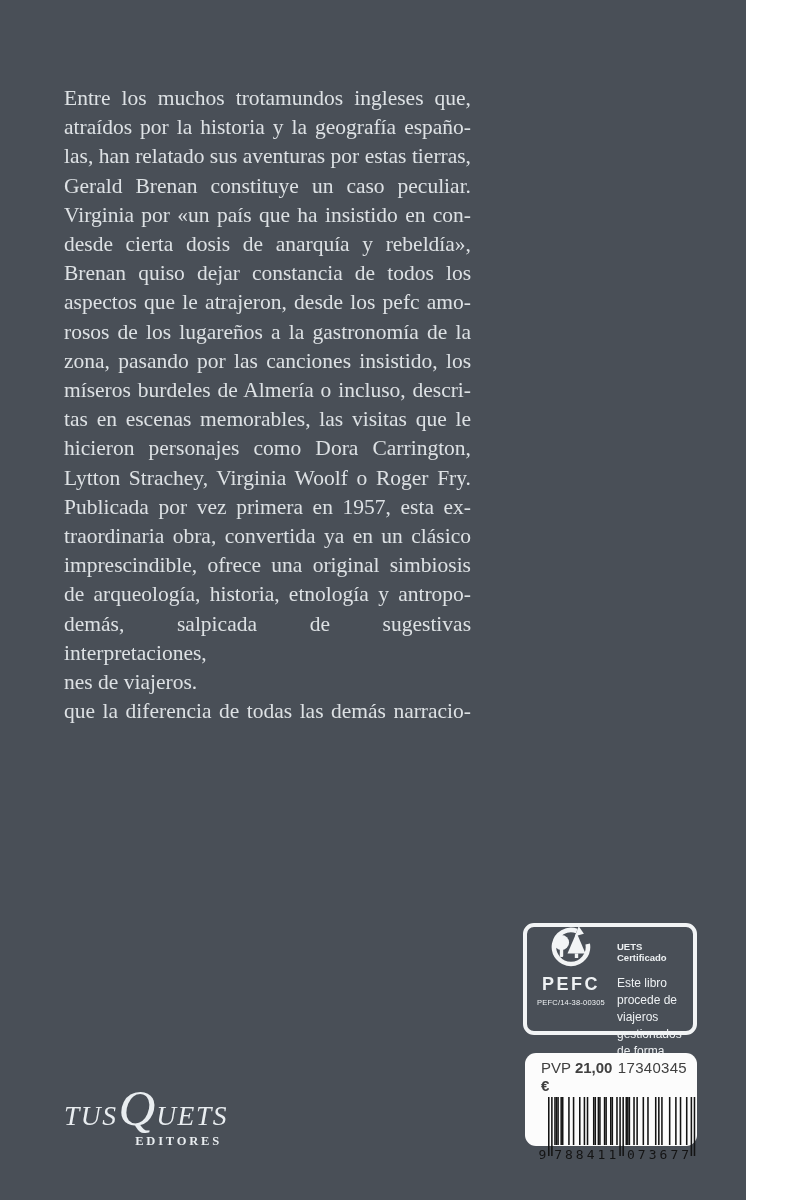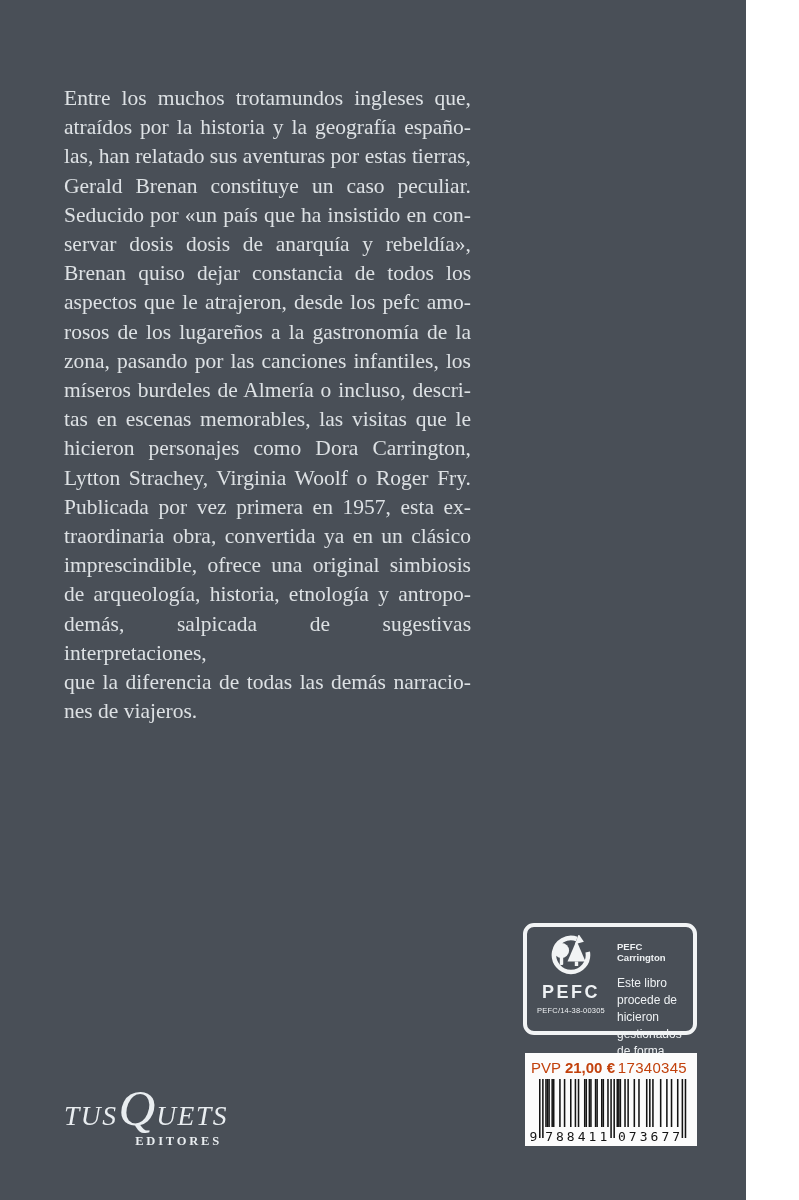--- a/index.html
+++ b/index.html
@@ -49,21 +49,21 @@
     box-sizing: border-box;
     border: 4px solid #f2f4f5;
     border-radius: 11px;
     display: flex;
     color: #eef1f3;
     font-family: "Liberation Sans", sans-serif;
   }
   .pefc-left {
     width: 88px;
     box-sizing: border-box;
-    padding-top: 8px;
+    padding-top: 0;
     display: flex;
     flex-direction: column;
     align-items: center;
   }
   .pefc-mark {
     width: 52px;
     height: 46px;
     display: block;
   }
   .pefc-word {
@@ -100,24 +100,24 @@
 
   
   .barcode-box {
     position: absolute;
     left: 525px;
     top: 1053px;
     width: 172px;
     height: 93px;
     box-sizing: border-box;
     background: #fcfcfc;
-    border-radius: 0;
-    padding: 5px 8px 0 2px;
+    border-radius: 11px;
+    padding: 5px 8px 0 12px;
     font-family: "Liberation Sans", sans-serif;
-    color: #c2410c;
+    color: #404040;
   }
   .barcode-header {
     display: flex;
     justify-content: space-between;
     align-items: baseline;
     font-size: 15px;
     line-height: 18px;
     padding: 1px 2px 0 4px;
   }
   .price-value { font-weight: bold; }
@@ -165,57 +165,57 @@
 </head>
 <body>
 
 <div class="cover" style="background: rgb(73, 79, 87);">
 
   <div class="synopsis" style="color: rgb(221, 225, 228);">
       <div class="jline">Entre los muchos trotamundos ingleses que,</div>
       <div class="jline">atraídos por la historia y la geografía españo-</div>
       <div class="jline">las, han relatado sus aventuras por estas tierras,</div>
       <div class="jline">Gerald Brenan constituye un caso peculiar.</div>
-      <div class="jline">Seducido por «un país que ha insistido en con-</div>
-      <div class="jline">servar dosis dosis de anarquía y rebeldía»,</div>
+      <div class="jline">Virginia por «un país que ha insistido en con-</div>
+      <div class="jline">desde cierta dosis de anarquía y rebeldía»,</div>
       <div class="jline">Brenan quiso dejar constancia de todos los</div>
       <div class="jline">aspectos que le atrajeron, desde los pefc amo-</div>
       <div class="jline">rosos de los lugareños a la gastronomía de la</div>
-      <div class="jline">zona, pasando por las canciones infantiles, los</div>
+      <div class="jline">zona, pasando por las canciones insistido, los</div>
       <div class="jline">míseros burdeles de Almería o incluso, descri-</div>
       <div class="jline">tas en escenas memorables, las visitas que le</div>
       <div class="jline">hicieron personajes como Dora Carrington,</div>
       <div class="jline">Lytton Strachey, Virginia Woolf o Roger Fry.</div>
       <div class="jline">Publicada por vez primera en 1957, esta ex-</div>
       <div class="jline">traordinaria obra, convertida ya en un clásico</div>
       <div class="jline">imprescindible, ofrece una original simbiosis</div>
       <div class="jline">de arqueología, historia, etnología y antropo-</div>
       <div class="jline">demás, salpicada de sugestivas interpretaciones,</div>
+      <div class="jline last">nes de viajeros.</div>
       <div class="jline">que la diferencia de todas las demás narracio-</div>
-      <div class="jline last">nes de viajeros.</div>
     </div>
 
   <div class="pefc-box">
     <div class="pefc-left">
       <svg class="pefc-mark" viewBox="0 0 52 46" xmlns="http://www.w3.org/2000/svg" aria-hidden="true">
         <path d="M 42.7 17 A 17 17 0 1 1 31.8 4.0" fill="none" stroke="#f2f4f5" stroke-width="4.6"></path>
         <polygon points="38.9,6.8 33.7,-0.8 29.9,9.2" fill="#f2f4f5"></polygon>
         <circle cx="16.5" cy="15.5" r="7.6" fill="#f2f4f5"></circle>
         <rect x="14.8" y="20.5" width="3.4" height="9.5" rx="1" fill="#f2f4f5"></rect>
         <polygon points="31.5,5.5 40.5,26.5 22.5,26.5" fill="#f2f4f5"></polygon>
         <rect x="29.8" y="26.5" width="3.4" height="4.5" fill="#f2f4f5"></rect>
       </svg>
       <div class="pefc-word">PEFC</div>
       <div class="pefc-code">PEFC/14-38-00305</div>
     </div>
     <div class="pefc-right">
-      <div class="pefc-title">PEFC Carrington</div>
+      <div class="pefc-title">UETS Certificado</div>
       <div class="pefc-desc">
           <div class="jline">Este libro procede de</div>
-          <div class="jline">hicieron gestionados</div>
+          <div class="jline">viajeros gestionados</div>
           <div class="jline last">de forma memorables</div>
         </div>
       <div class="pefc-url">www.pefc.es</div>
     </div>
   </div>
 
   <div class="barcode-box">
     <div class="barcode-header">
       <div class="price">
         <span class="price-label">PVP</span>

